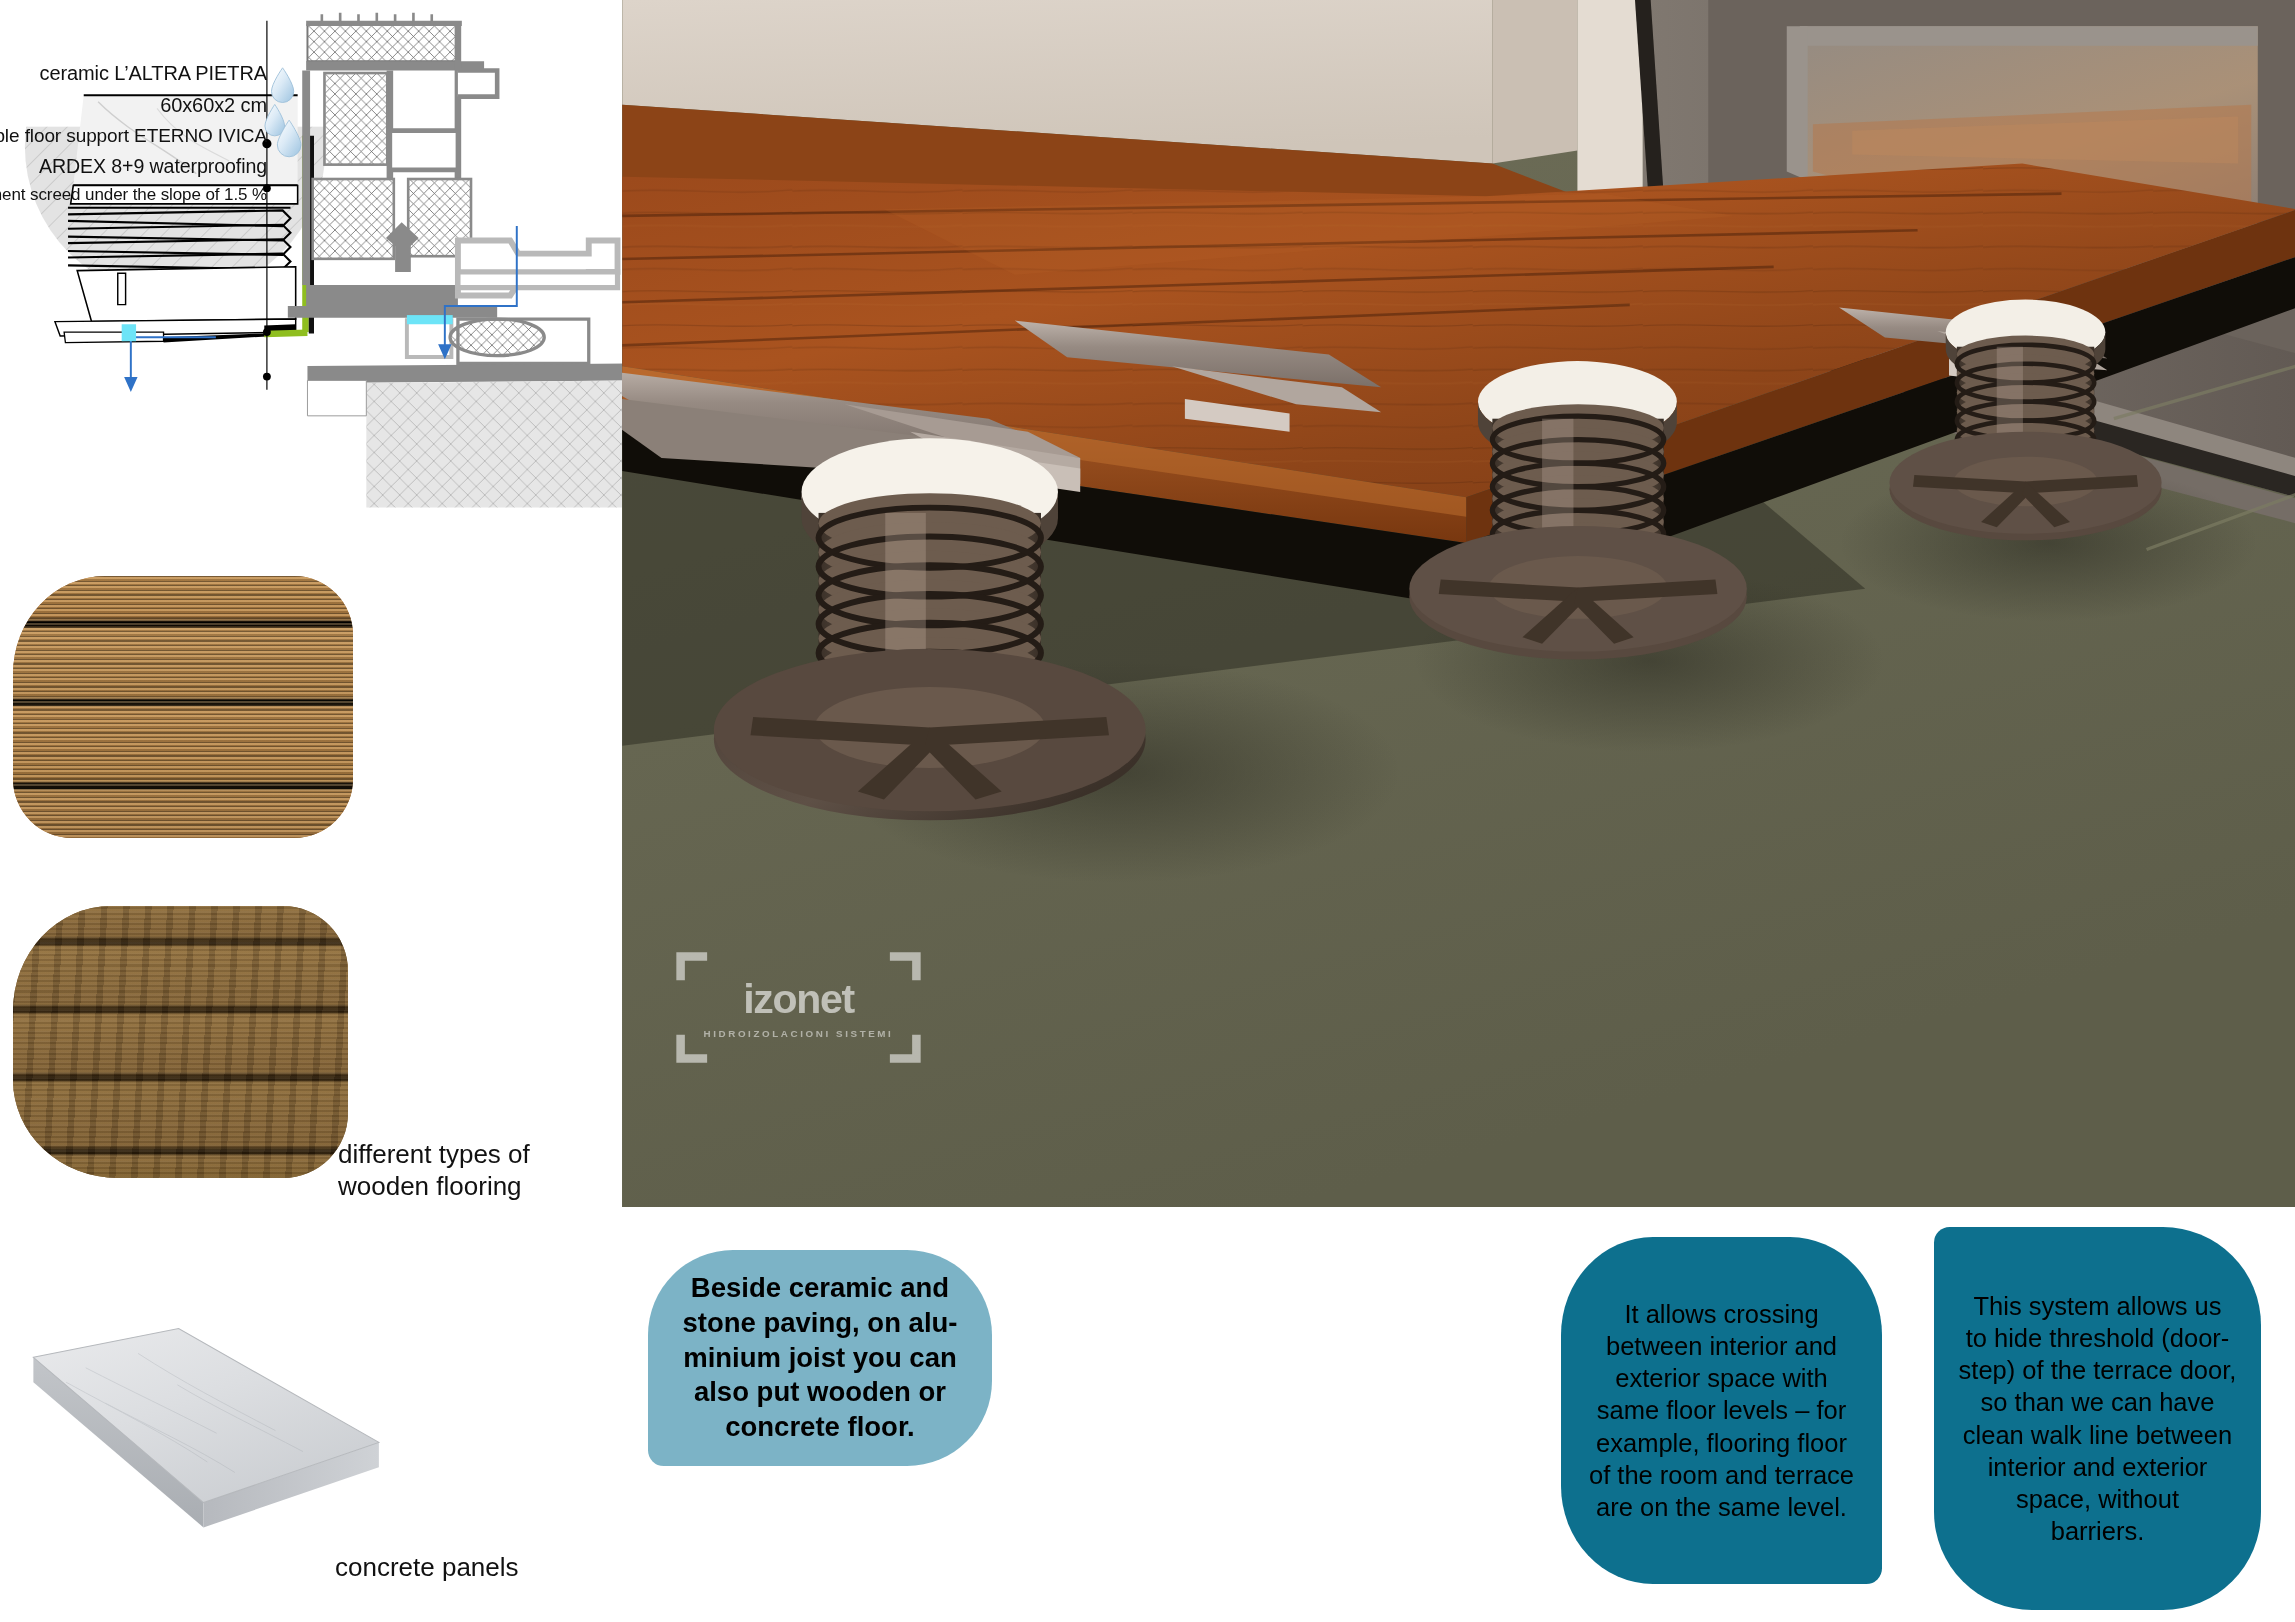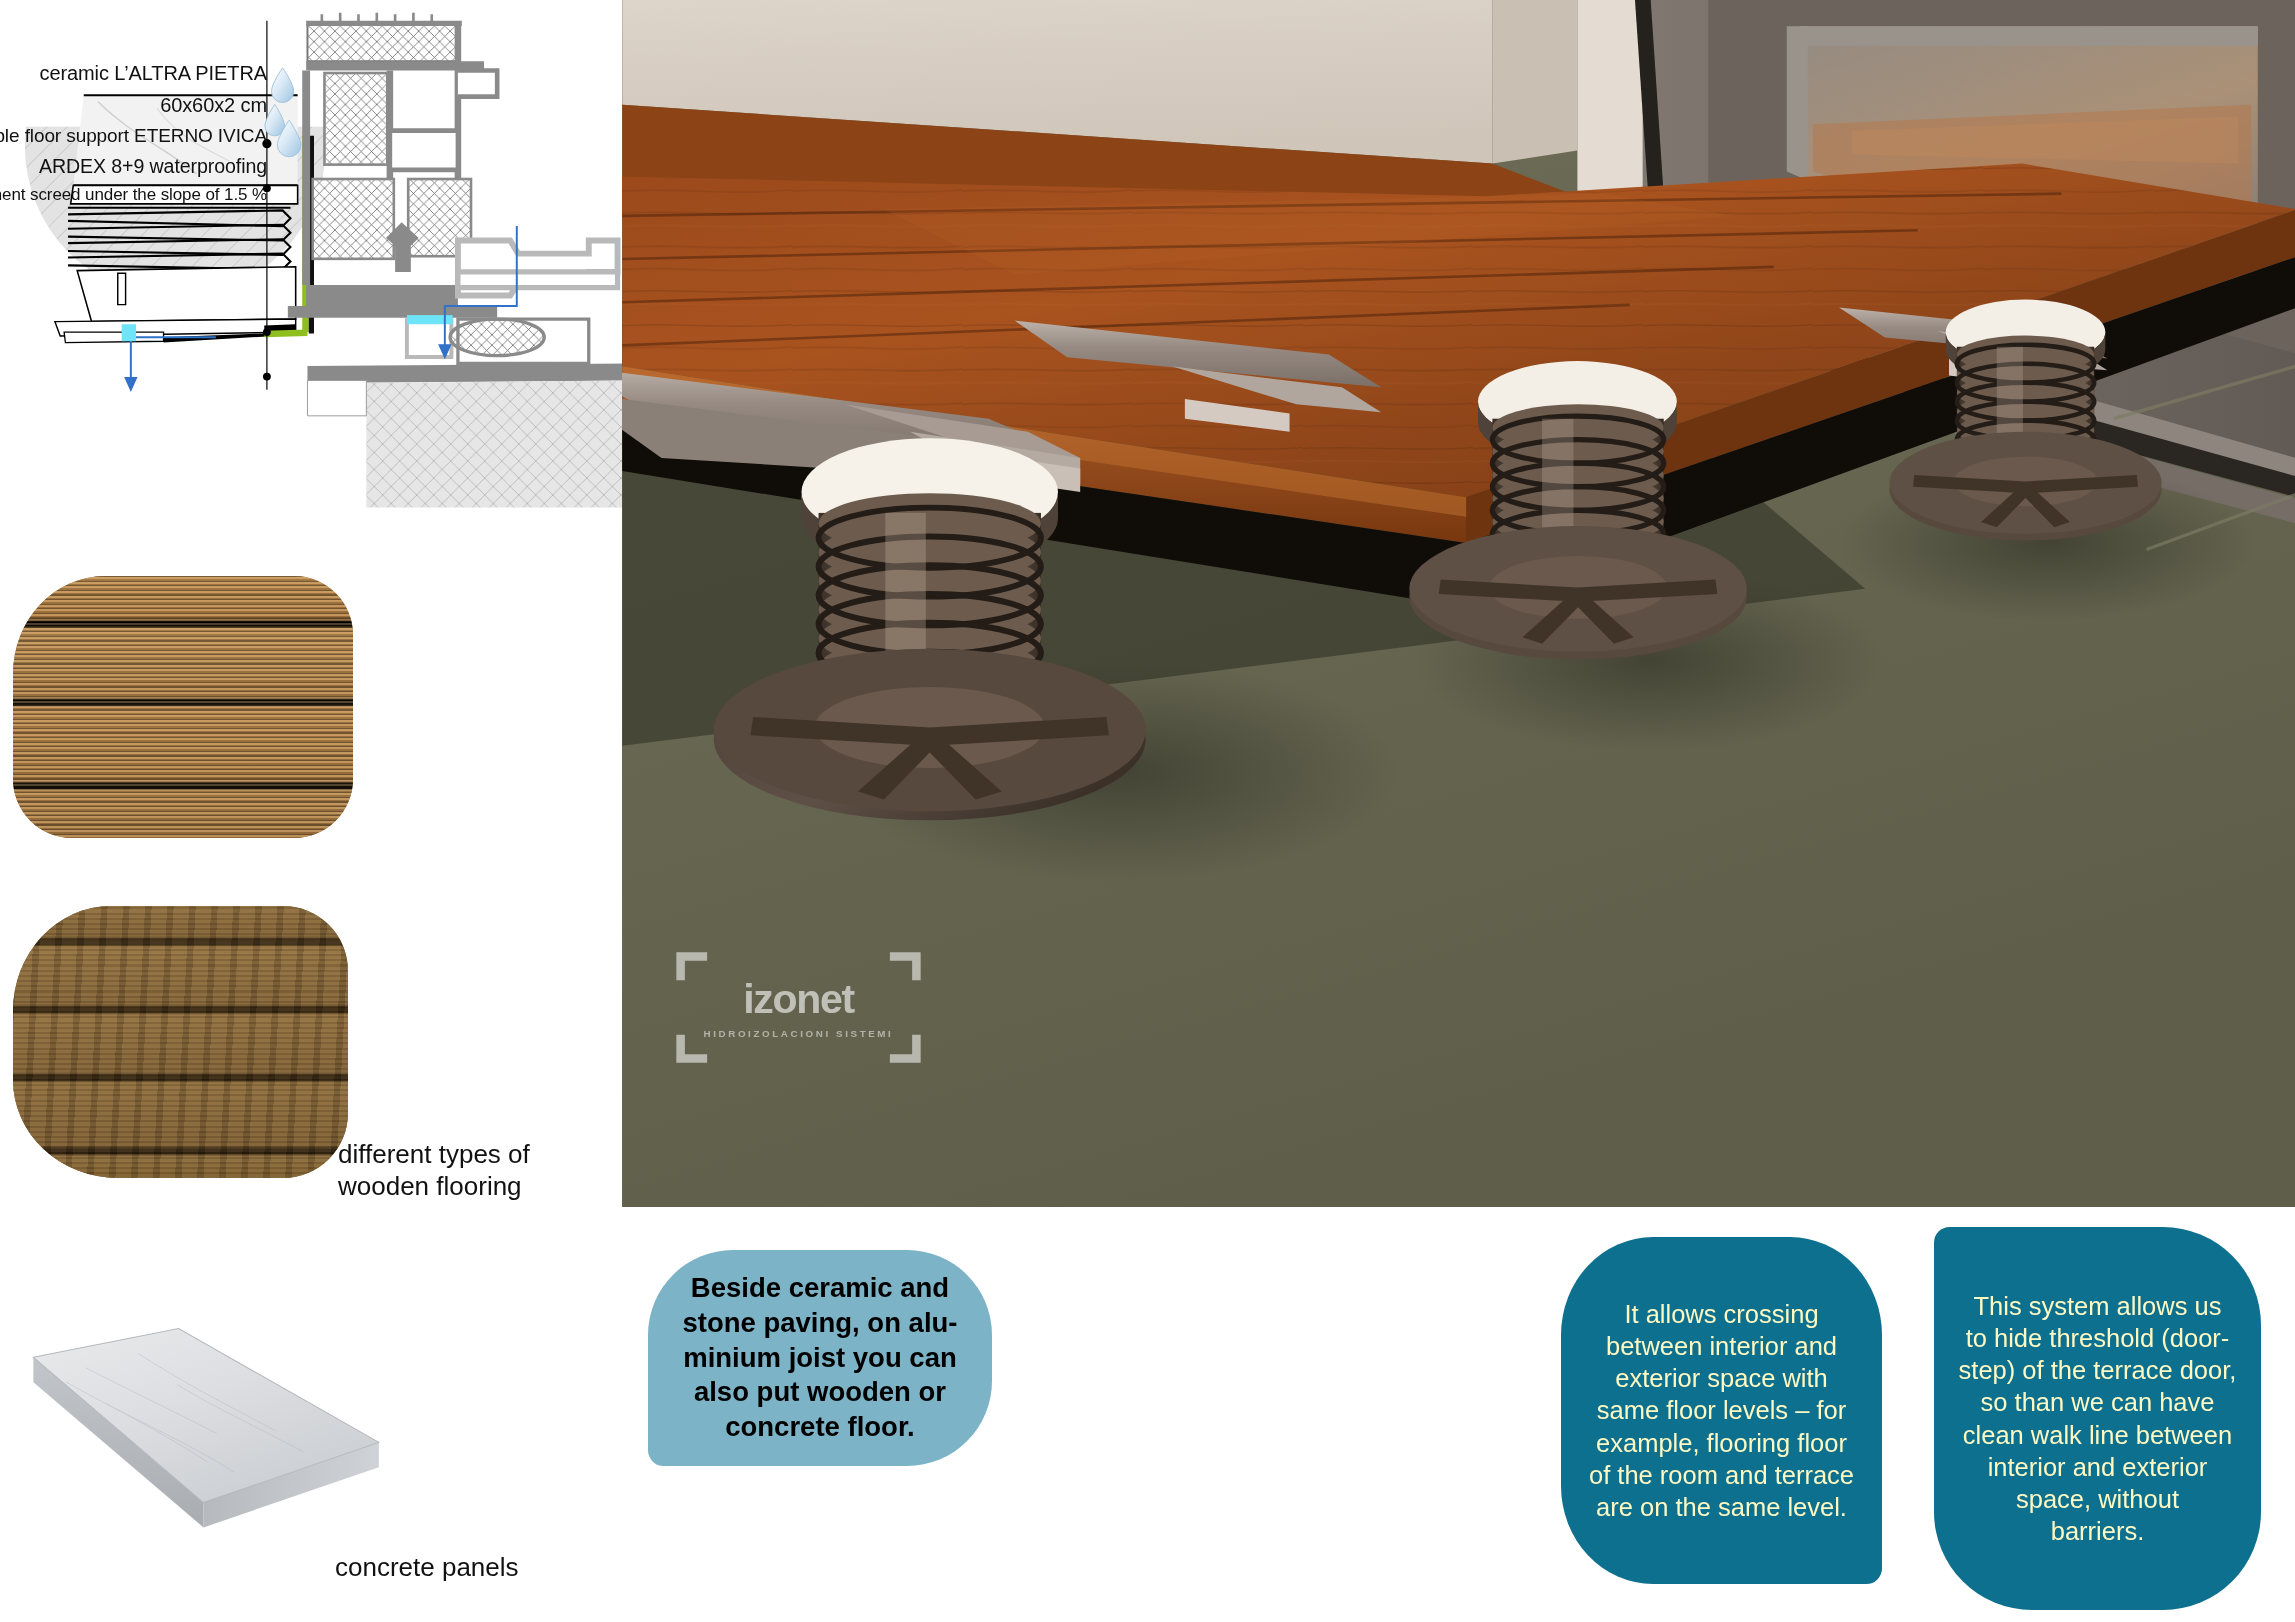--- a/index.html
+++ b/index.html
@@ -71,21 +71,21 @@
     overflow: hidden; background: #6d6d57; }
 
   
   .bubble {
     position: absolute; display: flex; align-items: center; justify-content: center;
     text-align: center; font-family: "Liberation Sans", sans-serif; line-height: 1.26;
     padding: 17px 15.7px;
   }
   .bubble.light { background: #7cb3c6; color: #000; font-weight: bold;
     border-radius: 85px 85px 85px 15.7px / 85px 85px 85px 15.7px; }
-  .bubble.dark  { background: #0d708e; color: #fef9c3; font-weight: 400; }
+  .bubble.dark  { background: #0d708e; color: #000000; font-weight: 400; }
   #bubble-2 { border-radius: 92px 92px 15.7px 92px / 98px 98px 15.7px 98px; }
   #bubble-3 { border-radius: 15.7px 98px 98px 98px / 15.7px 98px 98px 98px; }
 
   
   #watermark { position: absolute; left: 674px; top: 942px; width: 249px; height: 131px;
     pointer-events: none; }
   .wm-text { position: absolute; left: 0; top: 34px; width: 249px; text-align: center;
     color: rgba(255,255,255,0.60); font-weight: bold; letter-spacing: -1.3px; }
   .wm-sub  { position: absolute; left: 0; top: 86px; width: 249px; text-align: center;
     color: rgba(255,255,255,0.50); font-weight: bold; letter-spacing: 2.6px; }

